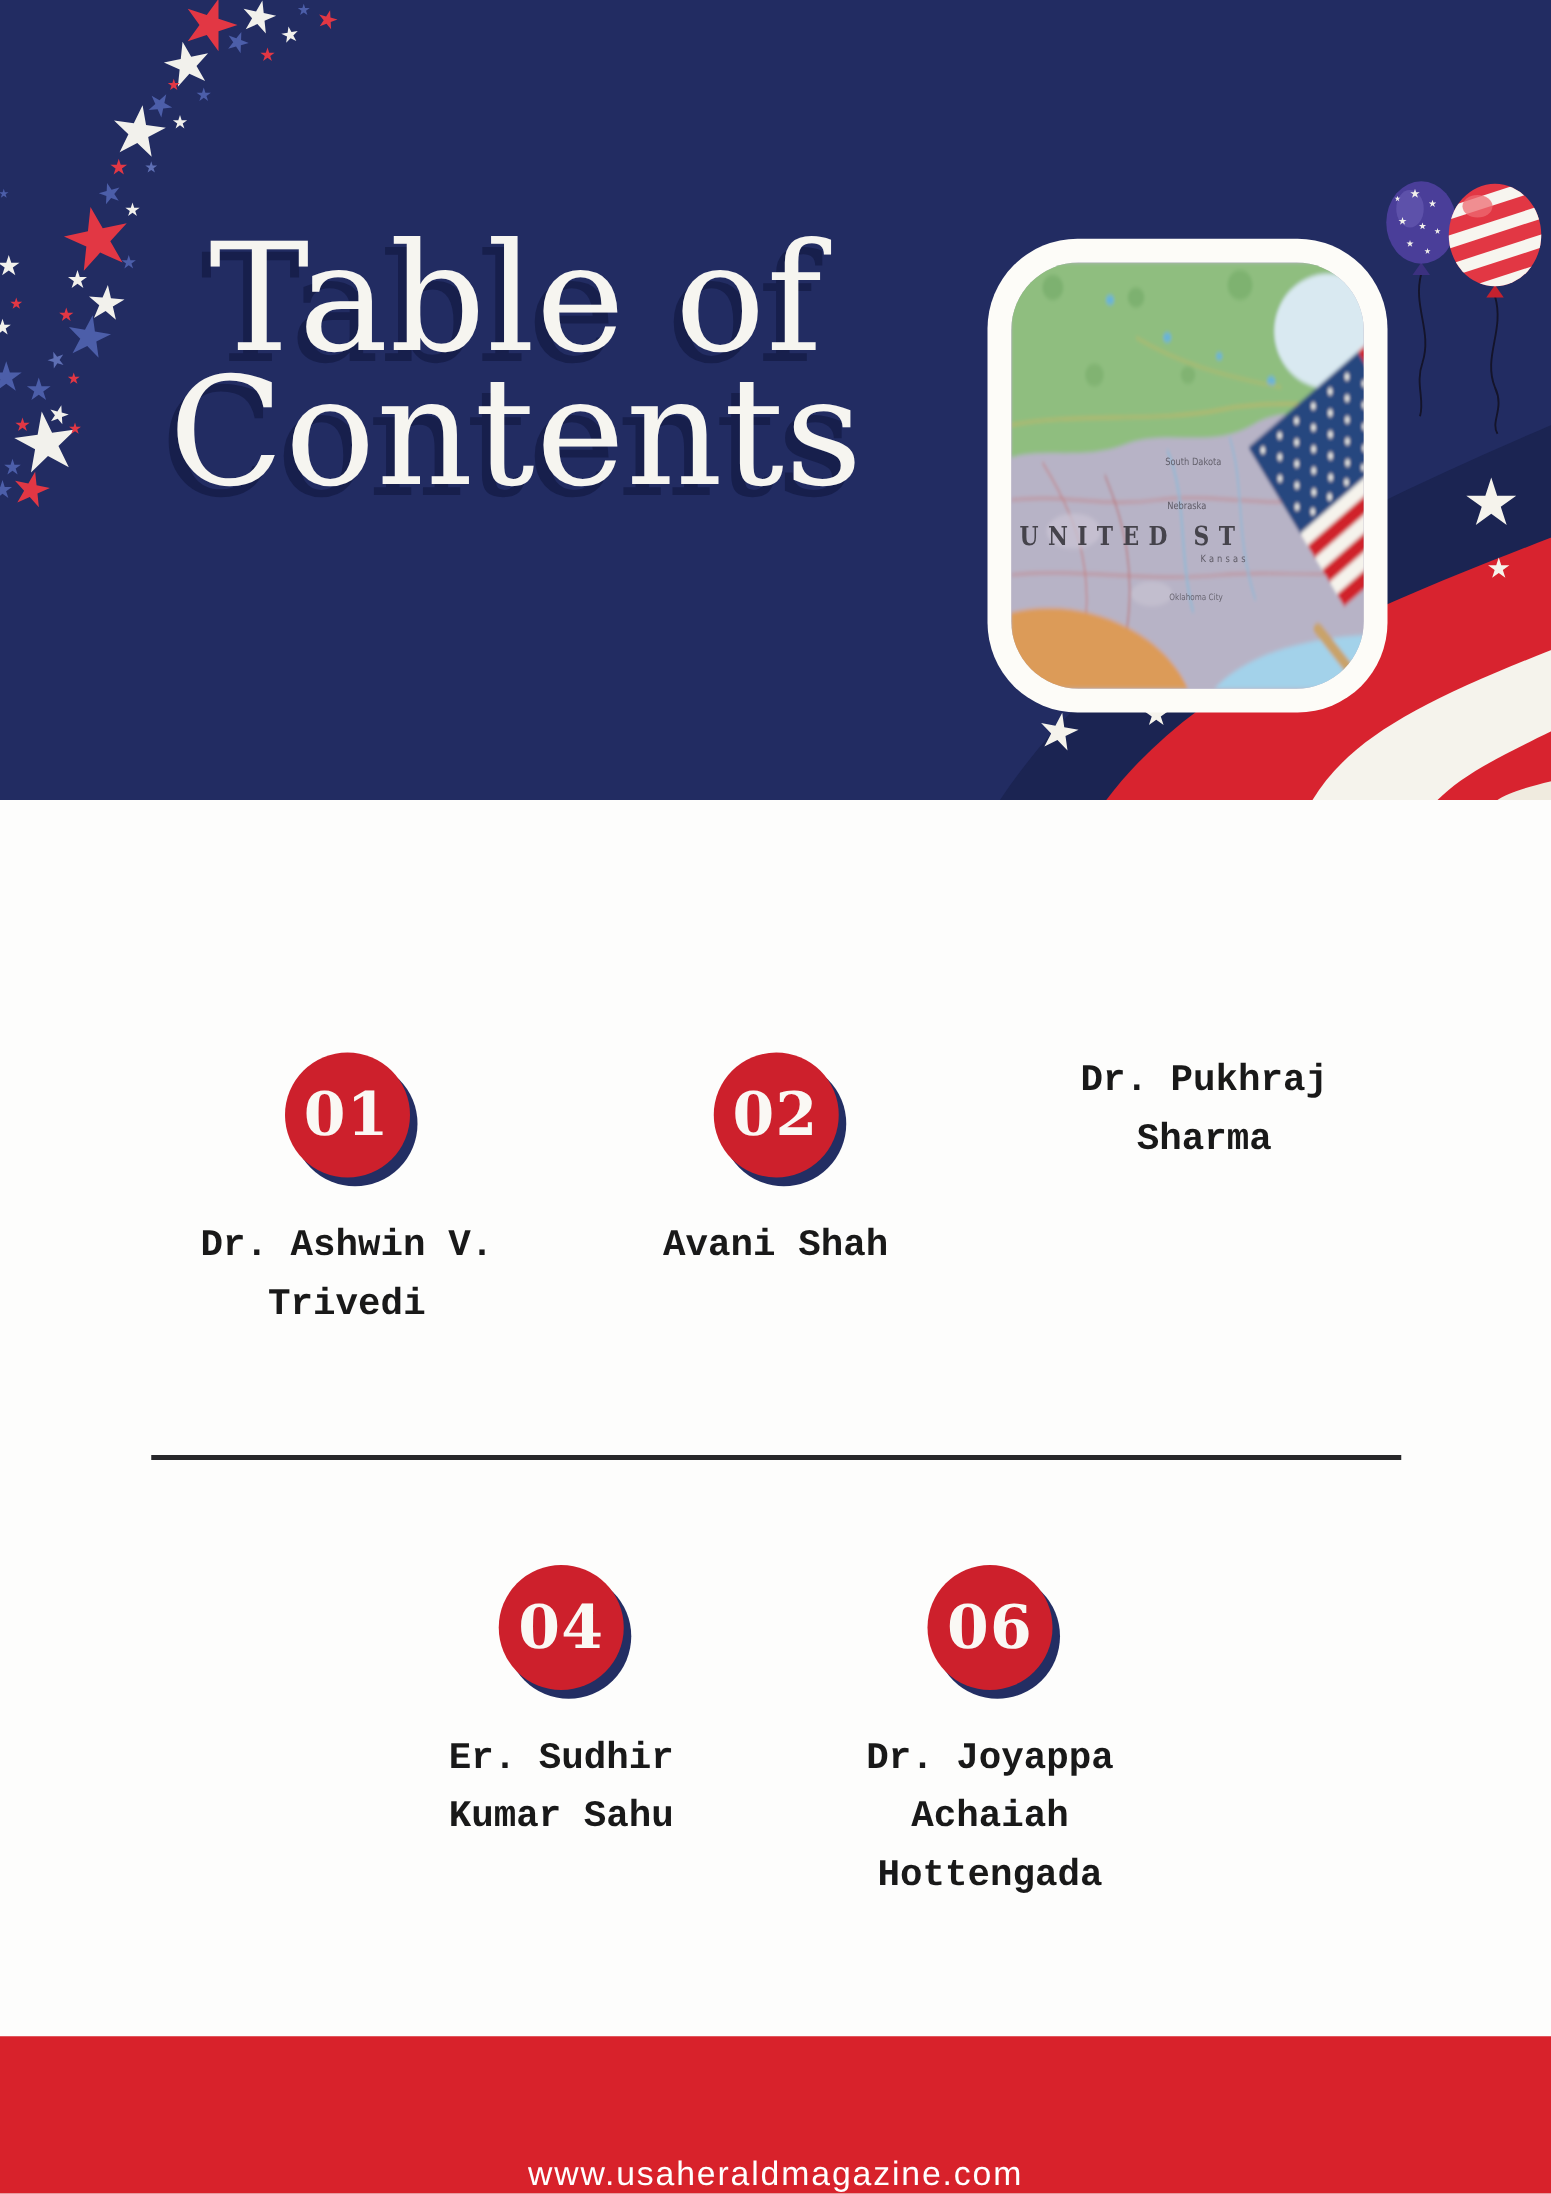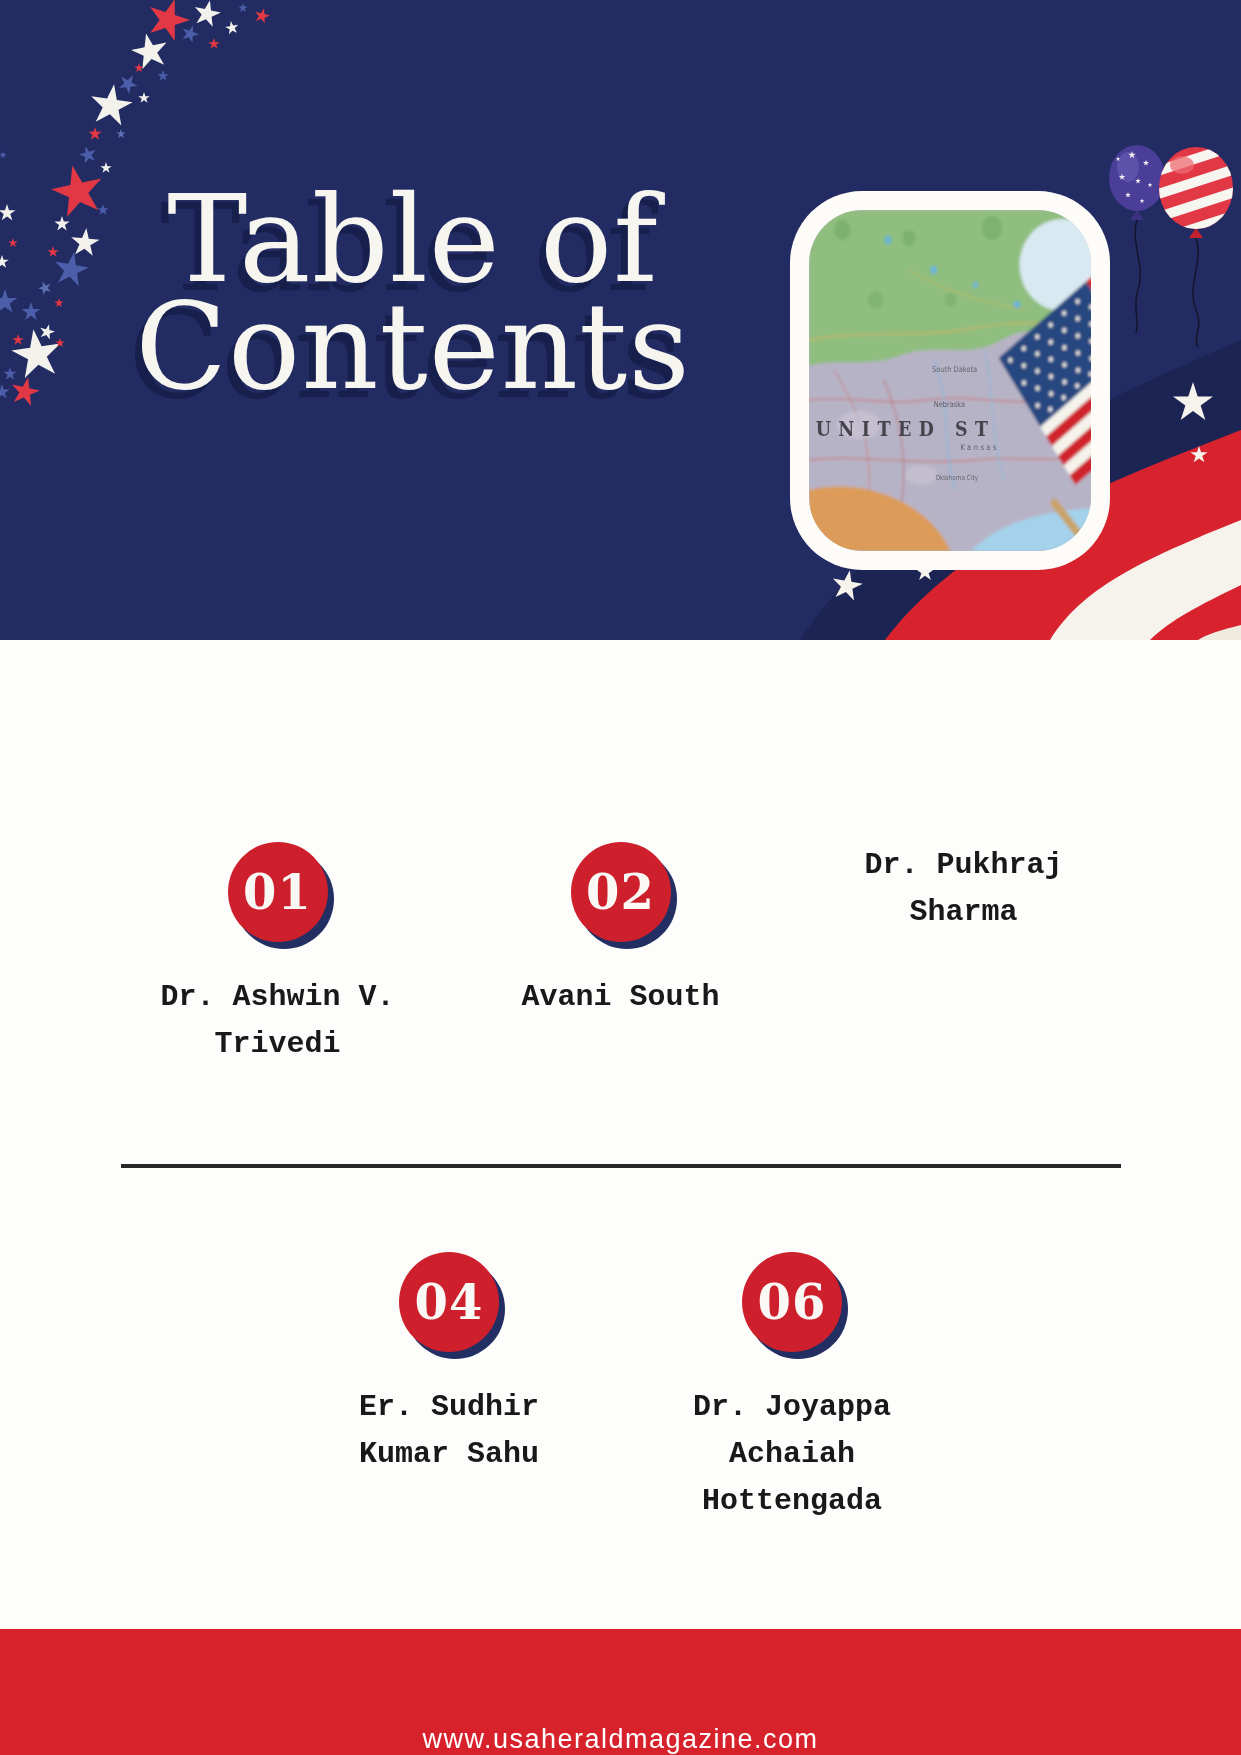--- a/index.html
+++ b/index.html
@@ -288,21 +288,21 @@
         <div class="toc-circle">
           <span class="toc-number">01</span>
         </div>
         <div class="toc-name">Dr. Ashwin V.
 Trivedi</div>
       </div>
       <div class="toc-entry">
         <div class="toc-circle">
           <span class="toc-number">02</span>
         </div>
-        <div class="toc-name">Avani South</div>
+        <div class="toc-name">Avani Shah</div>
       </div>
       <div class="toc-entry">
         <div class="toc-name">Dr. Pukhraj
 Sharma</div>
       </div>
     </div>
 
     <div class="divider"></div>
 
     <div class="toc-row toc-row2">

